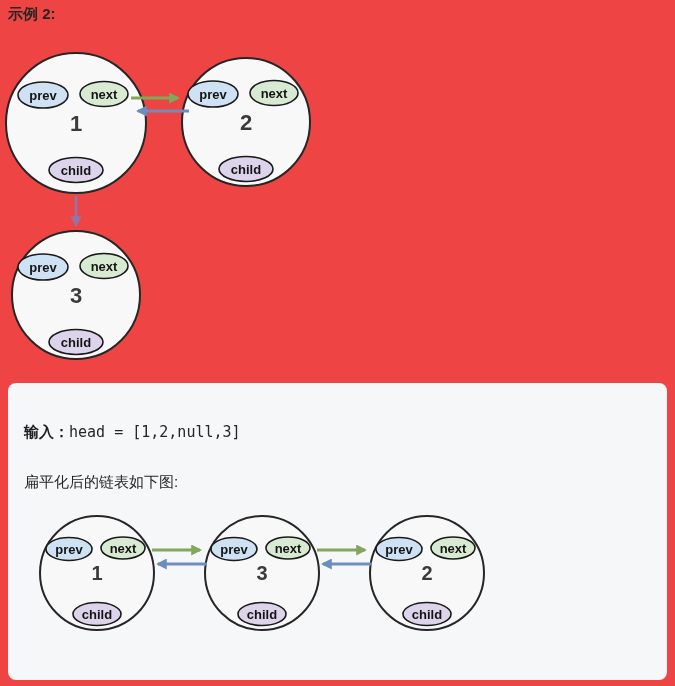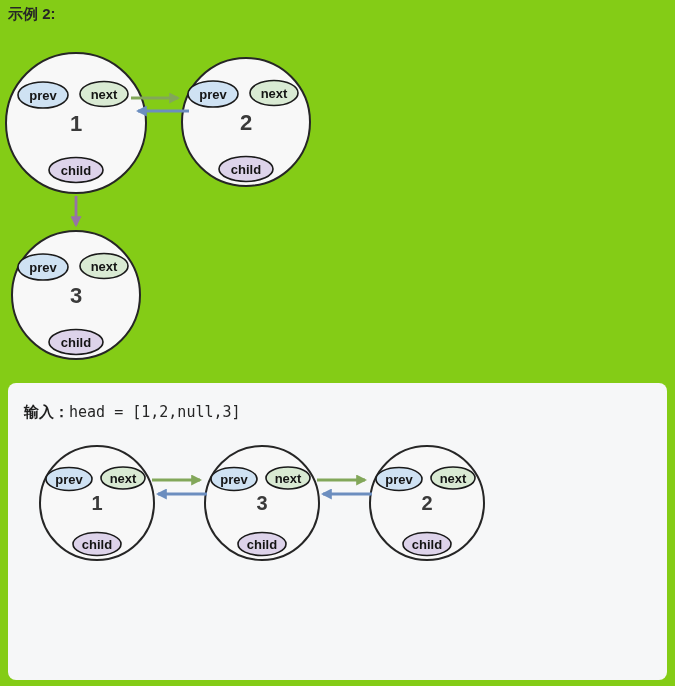--- a/index.html
+++ b/index.html
@@ -1,26 +1,26 @@
 <!DOCTYPE html>
 <html><head>
 <meta charset="utf-8">
 <style>
   * { margin:0; padding:0; box-sizing:border-box; }
   html,body { background:#ffffff; }
   body { font-family:"Liberation Sans", sans-serif; }
-  .page { position:relative; width:675px; height:686px; background:#84cc16; overflow:hidden; }
+  .page { position:relative; width:675px; height:686px; background:#ef4444; overflow:hidden; }
   .example-heading { position:absolute; left:8px; top:5px; font-size:15px; font-weight:700; color:#262626; }
   .top-diagram { position:absolute; left:0; top:38px; }
   .example-block {
     position:absolute; left:8px; top:383px; width:659px; height:297px;
     background:#f6f7f8; border-radius:8px; padding:14px 16px 0 16px;
     font-size:15px; color:#262626;
   }
-  .code-line { line-height:30px; white-space:pre; }
+  .code-line { line-height:30px; white-space:pre;margin-top:20px; }
   .code-label { font-weight:700; font-family:"Liberation Sans", sans-serif; color:#1f1f1f; }
   .code-mono { font-family:"DejaVu Sans Mono", monospace; color:#262626; }
   .code-plain { font-family:"Liberation Sans", sans-serif; color:#262626; }
   .flat-diagram { display:block; margin-top:12px; }
   svg text { font-family:"Liberation Sans", sans-serif; }
   .ptr-label { font-size:13px; font-weight:700; fill:#141414; }
   .node-value { font-size:22px; font-weight:700; fill:#3a3a3a; }
   .node-value-sm { font-size:20px; font-weight:700; fill:#3a3a3a; }
   .node-circle { fill:#f8f8f8; stroke:#262626; stroke-width:2; }
   .ptr-ellipse { stroke:#1a1a1a; stroke-width:1.6; }
@@ -79,20 +79,21 @@
       <text class="ptr-label" x="76" y="308.5" text-anchor="middle">child</text>
     </g>
 
     <line class="arrow" x1="131" y1="60" x2="178" y2="60" marker-end="url(#ag1)" stroke="#82a75a"></line>
     <line class="arrow" x1="189" y1="73" x2="138" y2="73" marker-end="url(#ab1)" stroke="#6c8ebf"></line>
     <line class="arrow" x1="76" y1="158" x2="76" y2="187" marker-end="url(#ap1)" stroke="#9673a6"></line>
   </svg>
 
   <div class="example-block">
     <div class="code-line"><span class="code-label">输入：</span><span class="code-mono">head = [1,2,null,3]</span></div>
+    <div class="code-line"><span class="code-plain">扁平化后的链表如下图:</span></div>
 
     <svg class="flat-diagram" width="470" height="128" viewBox="0 0 470 128">
       <defs>
         <marker id="ag2" viewBox="0 0 10 10" refX="8" refY="5" markerWidth="11" markerHeight="11" markerUnits="userSpaceOnUse" orient="auto">
           <path d="M0,0 L10,5 L0,10 Z" fill="#82a75a"></path>
         </marker>
         <marker id="ab2" viewBox="0 0 10 10" refX="8" refY="5" markerWidth="11" markerHeight="11" markerUnits="userSpaceOnUse" orient="auto">
           <path d="M0,0 L10,5 L0,10 Z" fill="#6c8ebf"></path>
         </marker>
       </defs>

